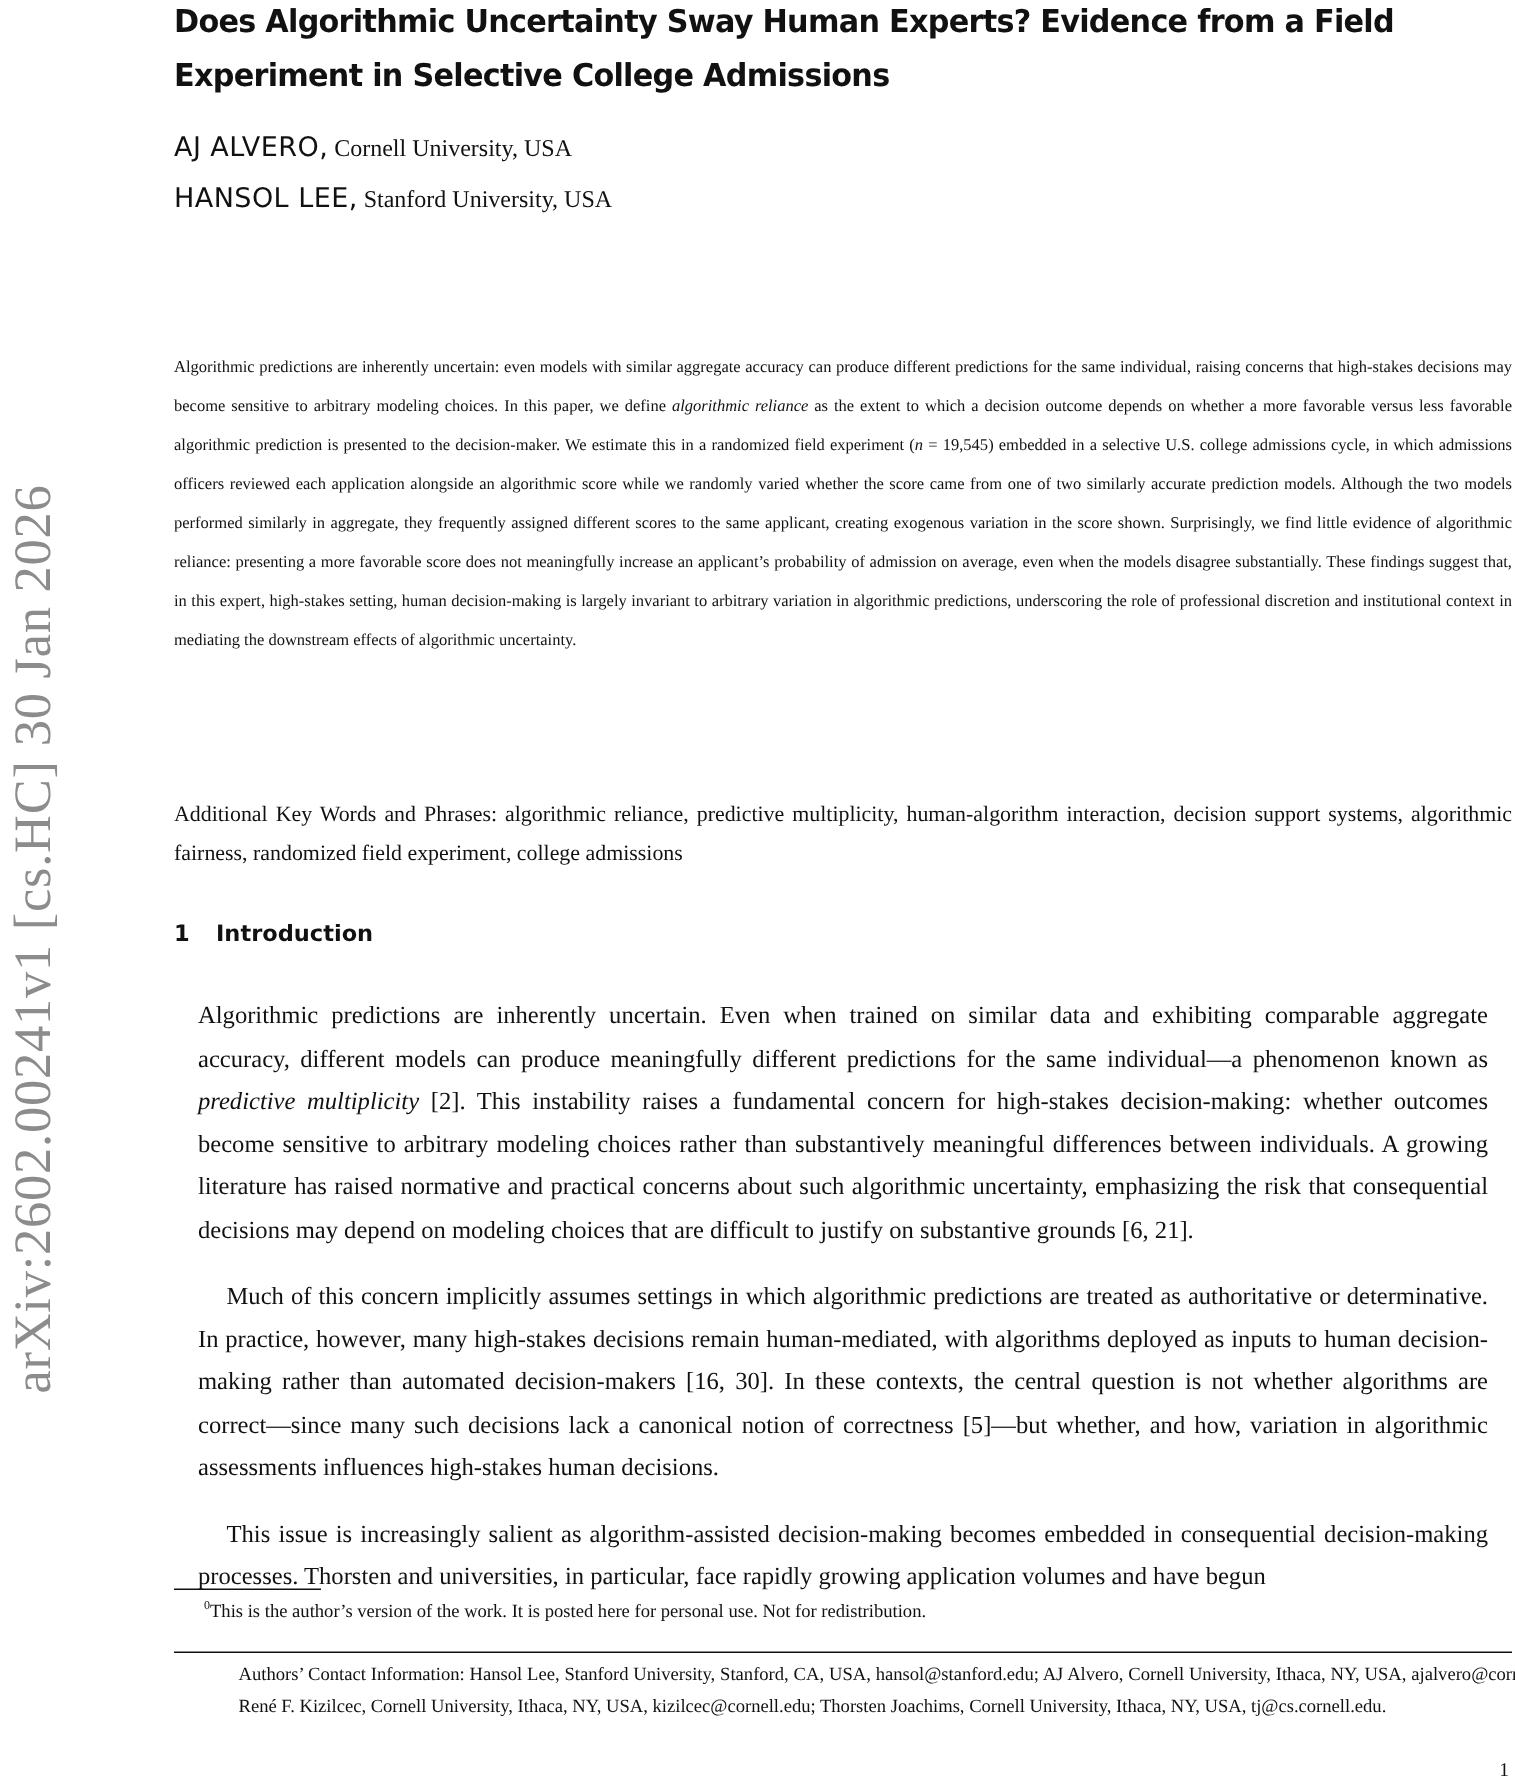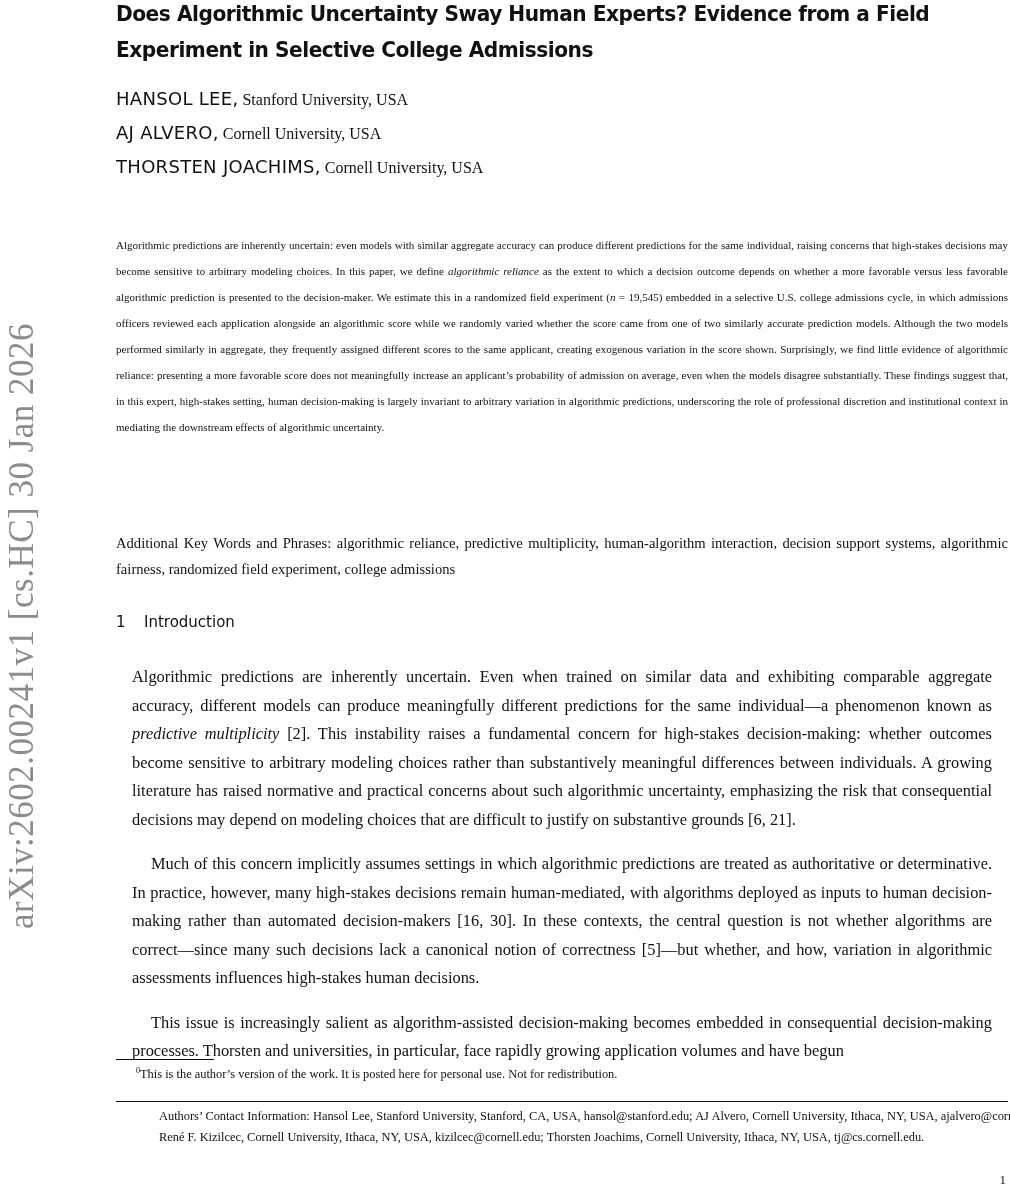--- a/index.html
+++ b/index.html
@@ -6,21 +6,21 @@
   body { width: 1010px; height: 1188px; position: relative; overflow: hidden; color: #111; font-family: "Liberation Serif", serif; }
   .arxiv { position: absolute; left: 2px; top: 264px; width: 40px; height: 724px; }
   .arxiv span { position: absolute; left: 50%; top: 50%; transform: translate(-50%, -50%) rotate(-90deg); white-space: nowrap; font-family: "Liberation Serif", serif; font-size: 35px; color: #8c8c8c; letter-spacing: 0.5px; }
   .title { position: absolute; left: 116px; top: -4px; width: 890px; font-family: "DejaVu Sans", sans-serif; font-weight: bold; font-size: 21px; line-height: 36px; letter-spacing: -0.5px; transform: scaleX(0.96); transform-origin: left top; }
   .authors { position: absolute; left: 116px; top: 84px; }
   .author { height: 34px; line-height: 30px; white-space: nowrap; }
   .author .name { font-family: "DejaVu Sans", sans-serif; font-size: 18px; letter-spacing: 0.3px; }
   .author .aff { font-family: "Liberation Serif", serif; font-size: 16px; }
   .abstract { position: absolute; left: 116px; top: 232px; width: 892px; font-size: 11px; line-height: 26px; text-align: justify; }
   .keywords { position: absolute; left: 116px; top: 530px; width: 892px; font-size: 14.6px; line-height: 26px; text-align: justify; }
-  .section-head { position: absolute; left: 116px; top: 613px; font-family: "DejaVu Sans", sans-serif; font-weight: normal; font-size: 15px; white-space: nowrap; }
+  .section-head { position: absolute; left: 116px; top: 613px; font-family: "DejaVu Sans", sans-serif; font-weight: bold; font-size: 15px; white-space: nowrap; }
   .section-head .num { display: inline-block; width: 28px; }
   .body { position: absolute; left: 116px; top: 647px; width: 892px; font-size: 16.4px; line-height: 28.5px; text-align: justify; }
   .body p { margin: 16px; }
   .body p.indent { text-indent: 19px; }
   .fn-rule { position: absolute; left: 116px; top: 1059px; width: 98px; height: 1px; background: #111; }
   .footnote { position: absolute; left: 116px; top: 1065px; font-size: 12.4px; line-height: 18px; white-space: nowrap; margin-left: 20px; }
   .footnote sup { font-size: 8px; vertical-align: super; line-height: 0; }
   .contact-rule { position: absolute; left: 116px; top: 1101px; width: 892px; height: 1px; background: #111; }
   .contact { position: absolute; left: 116px; top: 1106px; width: 892px; font-size: 12.4px; line-height: 21px; text-align: justify; margin-left: 43px; }
   .page-num { position: absolute; right: 4px; top: 1172px; font-size: 13px; }
@@ -30,27 +30,24 @@
 <body>
 
 <div class="arxiv">
   <span>arXiv:2602.00241v1  [cs.HC]  30 Jan 2026</span>
 </div>
 
 <div class="title">Does Algorithmic Uncertainty Sway Human Experts? Evidence from a Field Experiment in Selective College Admissions</div>
 
 <div class="authors">
   <div class="author">
-    <span class="name">HANSOL LEE,</span><span class="aff"> Stanford University, USA</span>
-  </div>
-  <div class="author">
     <span class="name">AJ ALVERO,</span><span class="aff"> Cornell University, USA</span>
   </div>
   <div class="author">
-    <span class="name">THORSTEN JOACHIMS,</span><span class="aff"> Cornell University, USA</span>
+    <span class="name">HANSOL LEE,</span><span class="aff"> Stanford University, USA</span>
   </div>
 </div>
 
 <div class="abstract"><span>Algorithmic predictions are inherently uncertain: even models with similar aggregate accuracy can produce different predictions for the same individual, raising concerns that high-stakes decisions may become sensitive to arbitrary modeling choices. In this paper, we define </span><em>algorithmic reliance</em><span> as the extent to which a decision outcome depends on whether a more favorable versus less favorable algorithmic prediction is presented to the decision-maker. We estimate this in a randomized field experiment (</span><em>n</em><span> = 19,545</span><span>) embedded in a selective U.S. college admissions cycle, in which admissions officers reviewed each application alongside an algorithmic score while we randomly varied whether the score came from one of two similarly accurate prediction models. Although the two models performed similarly in aggregate, they frequently assigned different scores to the same applicant, creating exogenous variation in the score shown. Surprisingly, we find little evidence of algorithmic reliance: presenting a more favorable score does not meaningfully increase an applicant’s probability of admission on average, even when the models disagree substantially. These findings suggest that, in this expert, high-stakes setting, human decision-making is largely invariant to arbitrary variation in algorithmic predictions, underscoring the role of professional discretion and institutional context in mediating the downstream effects of algorithmic uncertainty.</span></div>
 
 <div class="keywords">Additional Key Words and Phrases: algorithmic reliance, predictive multiplicity, human-algorithm interaction, decision support systems, algorithmic fairness, randomized field experiment, college admissions</div>
 
 <div class="section-head">
   <span class="num">1</span><span>Introduction</span>
 </div>

